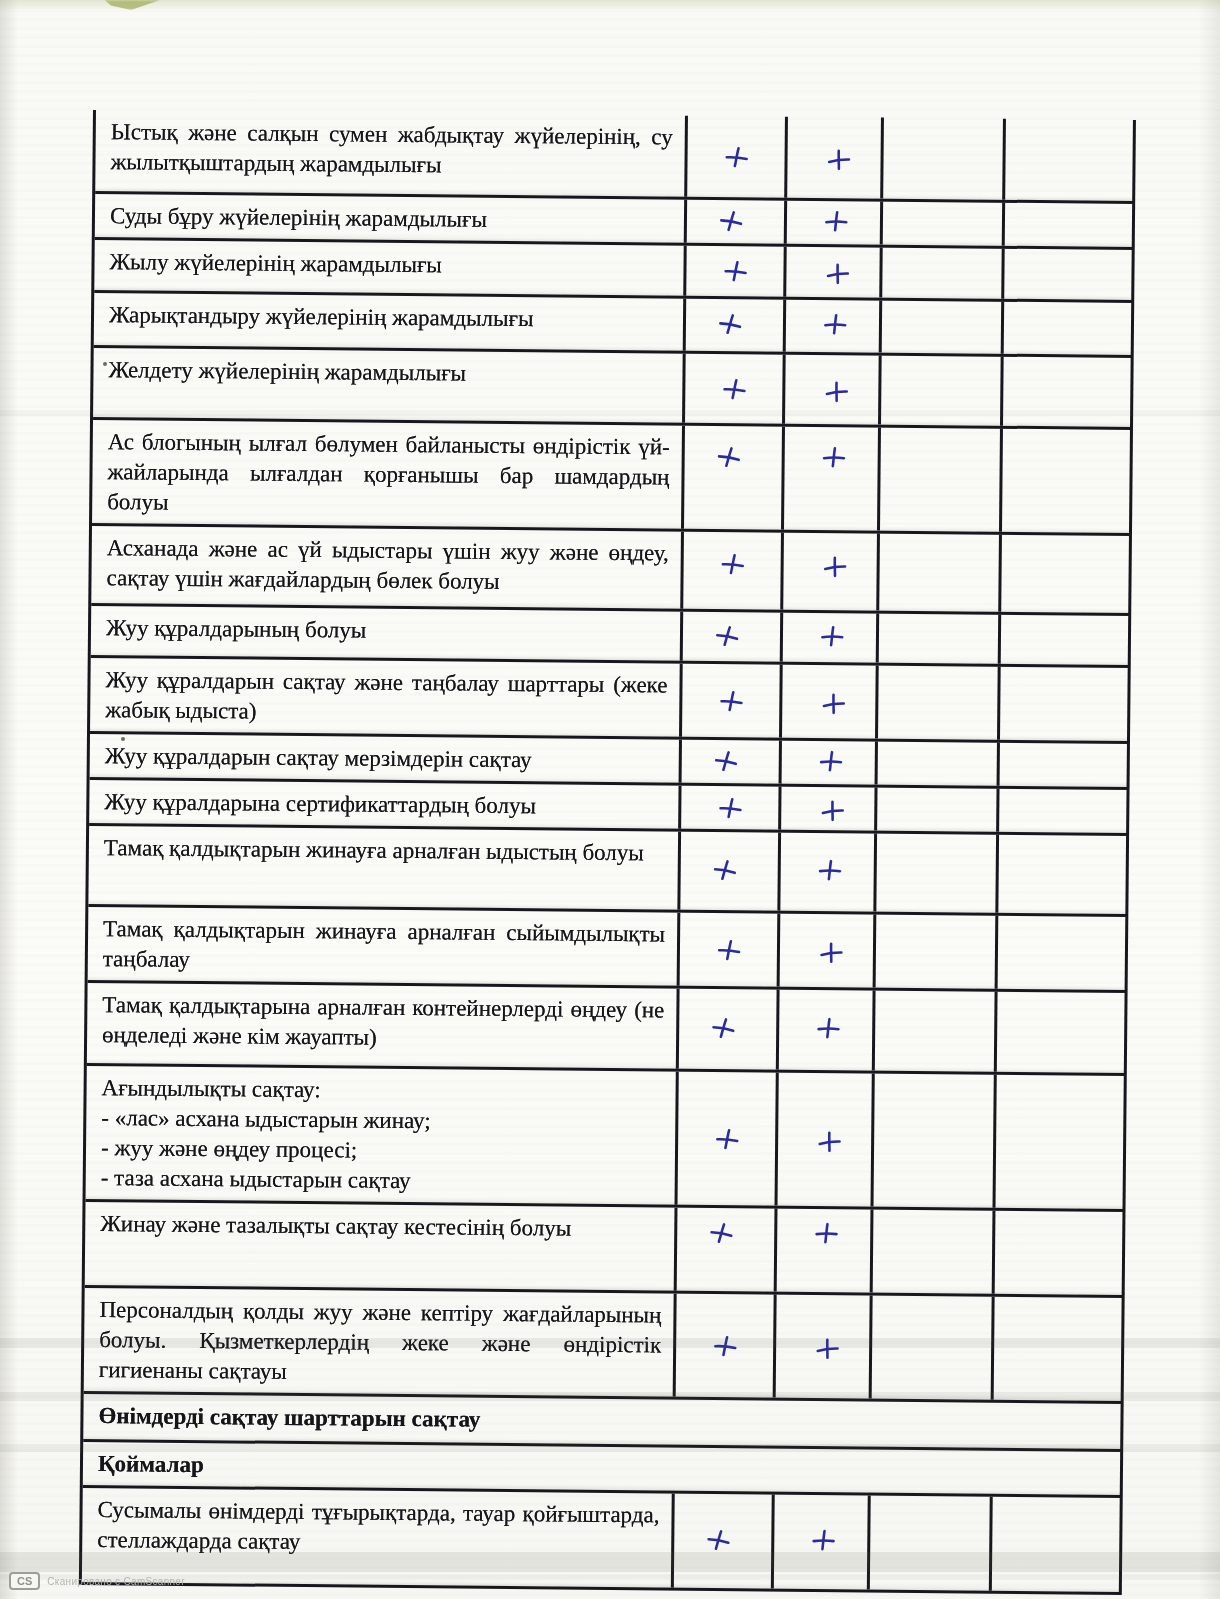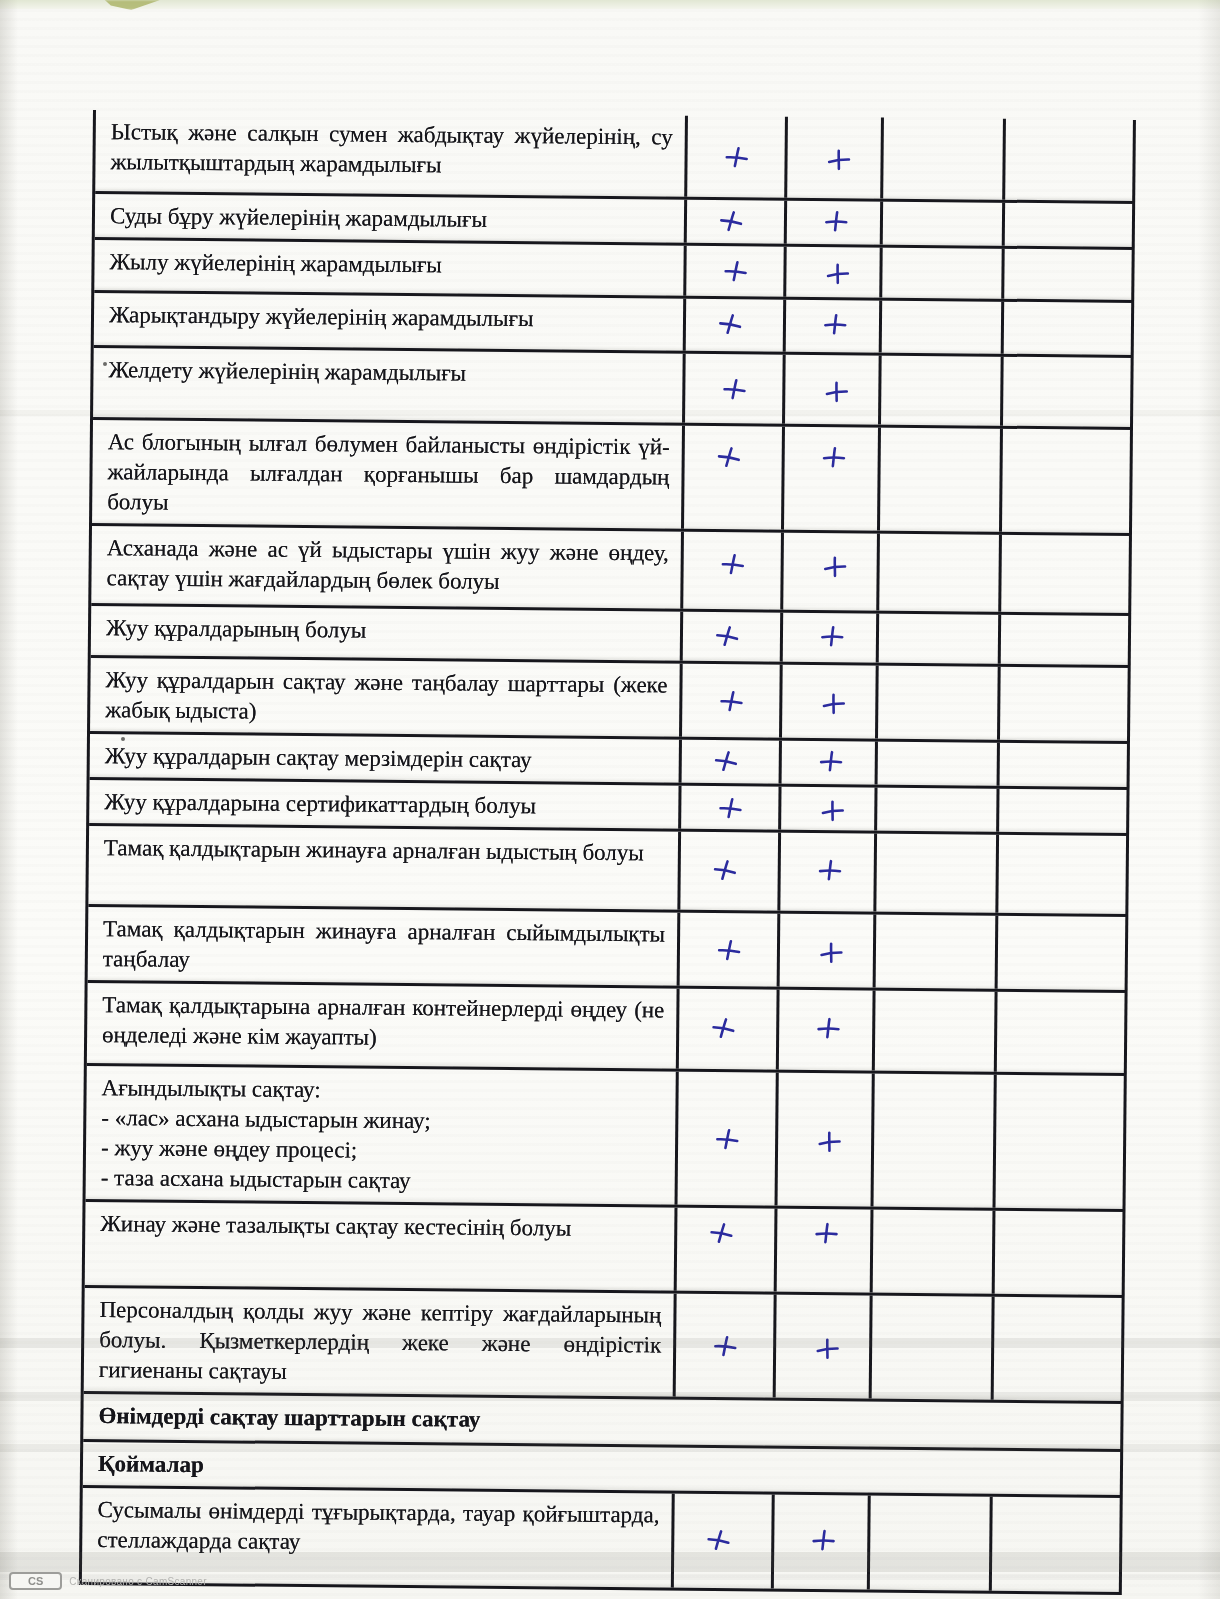--- a/index.html
+++ b/index.html
@@ -63,21 +63,21 @@
   .plus path{stroke:#2b2b9e;stroke-width:2.4;fill:none;stroke-linecap:round;}
   .v0{transform:rotate(7deg);}
   .v1{transform:rotate(-5deg) translate(4px,2px);}
   .v2{transform:rotate(12deg) translate(-5px,0);}
   .v3{transform:rotate(2deg) translate(2px,-2px);}
 
   
   .watermark{position:absolute;left:9px;top:1572px;display:flex;align-items:center;
     font-family:"Liberation Sans",sans-serif;}
   .cs-badge{display:inline-block;border:2px solid #9d9d9a;border-radius:4px;
-    color:#8f8f8c;font-size:11px;font-weight:bold;padding:1px 17px;background:#f6f6f3;}
+    color:#8f8f8c;font-size:11px;font-weight:bold;padding:1px 6px;background:#f6f6f3;}
   .cs-text{margin-left:7px;font-size:10px;color:#b3b3b0;letter-spacing:.3px;}
 </style>
 </head>
 <body>
 
 <div class="page">
   <div class="top-band"></div>
   <div class="green-smudge"></div>
   <div class="edge-left"></div>
   <div class="edge-right"></div>

